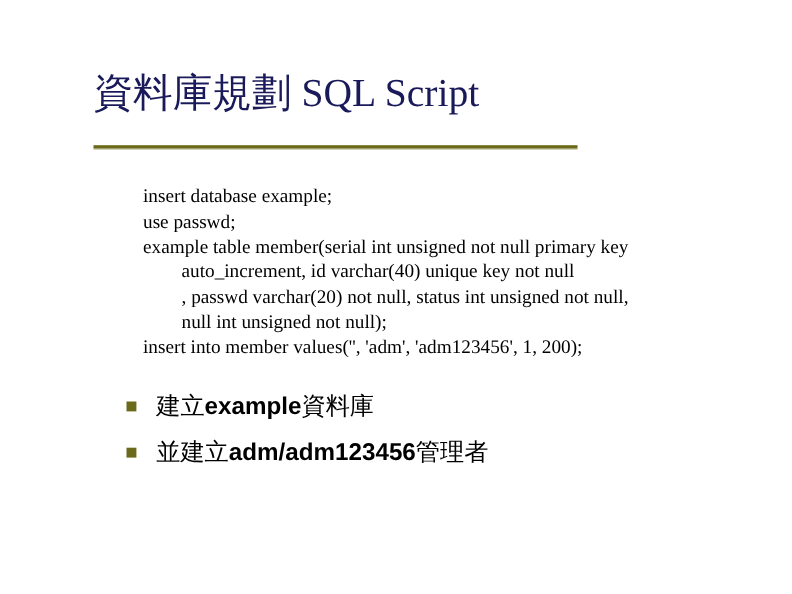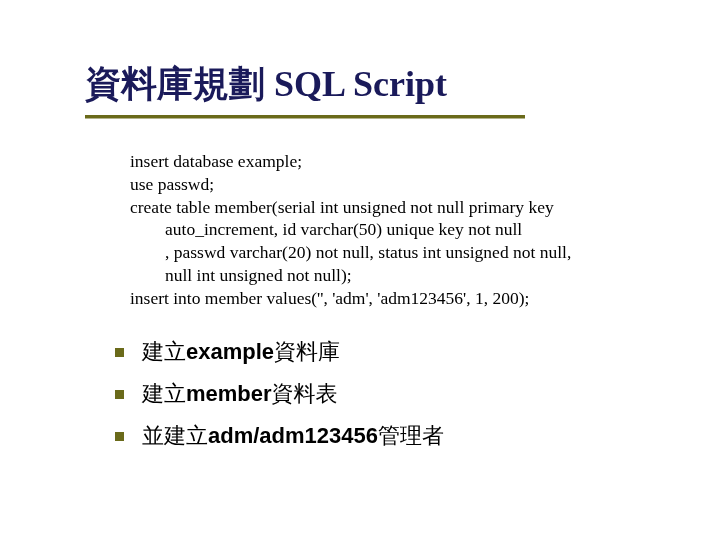--- a/index.html
+++ b/index.html
@@ -12,23 +12,23 @@
       height: 540px;
       background: #ffffff;
       font-family: "Times New Roman", "PMingLiU", "SimSun", serif;
       padding: 60px 0 0 0;
       overflow: hidden;
     }
     .slide-title {
       font-size: 36px;
       color: #1a1a5a;
       margin-left: 85px;
-      margin-bottom: 6px;
+      margin-bottom: 23px;
       font-family: "PMingLiU", "SimSun", "Times New Roman", serif;
-      font-weight: bold;
+      font-weight: normal;
     }
     .title-underline {
       margin-left: 85px;
       width: 440px;
       height: 3px;
       background: #6a6a1a;
       position: relative;
     }
     .title-underline::after {
       content: "";
@@ -78,32 +78,28 @@
     }
   </style>
 </head>
 <body>
 
 <h1 class="slide-title">資料庫規劃 SQL Script</h1>
 <div class="title-underline"></div>
 
 <div class="code-block"><span>insert database example;</span>
 <span>use passwd;</span>
-<span>create table member(serial int unsigned not null primary key</span>
-<span>        auto_increment, id varchar(50) unique key not null</span>
+<span>example table member(serial int unsigned not null primary key</span>
+<span>        auto_increment, id varchar(40) unique key not null</span>
 <span>        , passwd varchar(20) not null, status int unsigned not null,</span>
 <span>        null int unsigned not null);</span>
 <span>insert into member values('', 'adm', 'adm123456', 1, 200);</span></div>
 
 <ul class="bullet-list">
   <li>
     <span class="bullet-marker"></span>
     <span class="bullet-text"><span>建立</span><span class="roman">example</span><span>資料庫</span></span>
   </li>
   <li>
     <span class="bullet-marker"></span>
-    <span class="bullet-text"><span>建立</span><span class="roman">member</span><span>資料表</span></span>
-  </li>
-  <li>
-    <span class="bullet-marker"></span>
     <span class="bullet-text"><span>並建立</span><span class="roman">adm/adm123456</span><span>管理者</span></span>
   </li>
 </ul>
 
 </body></html>

